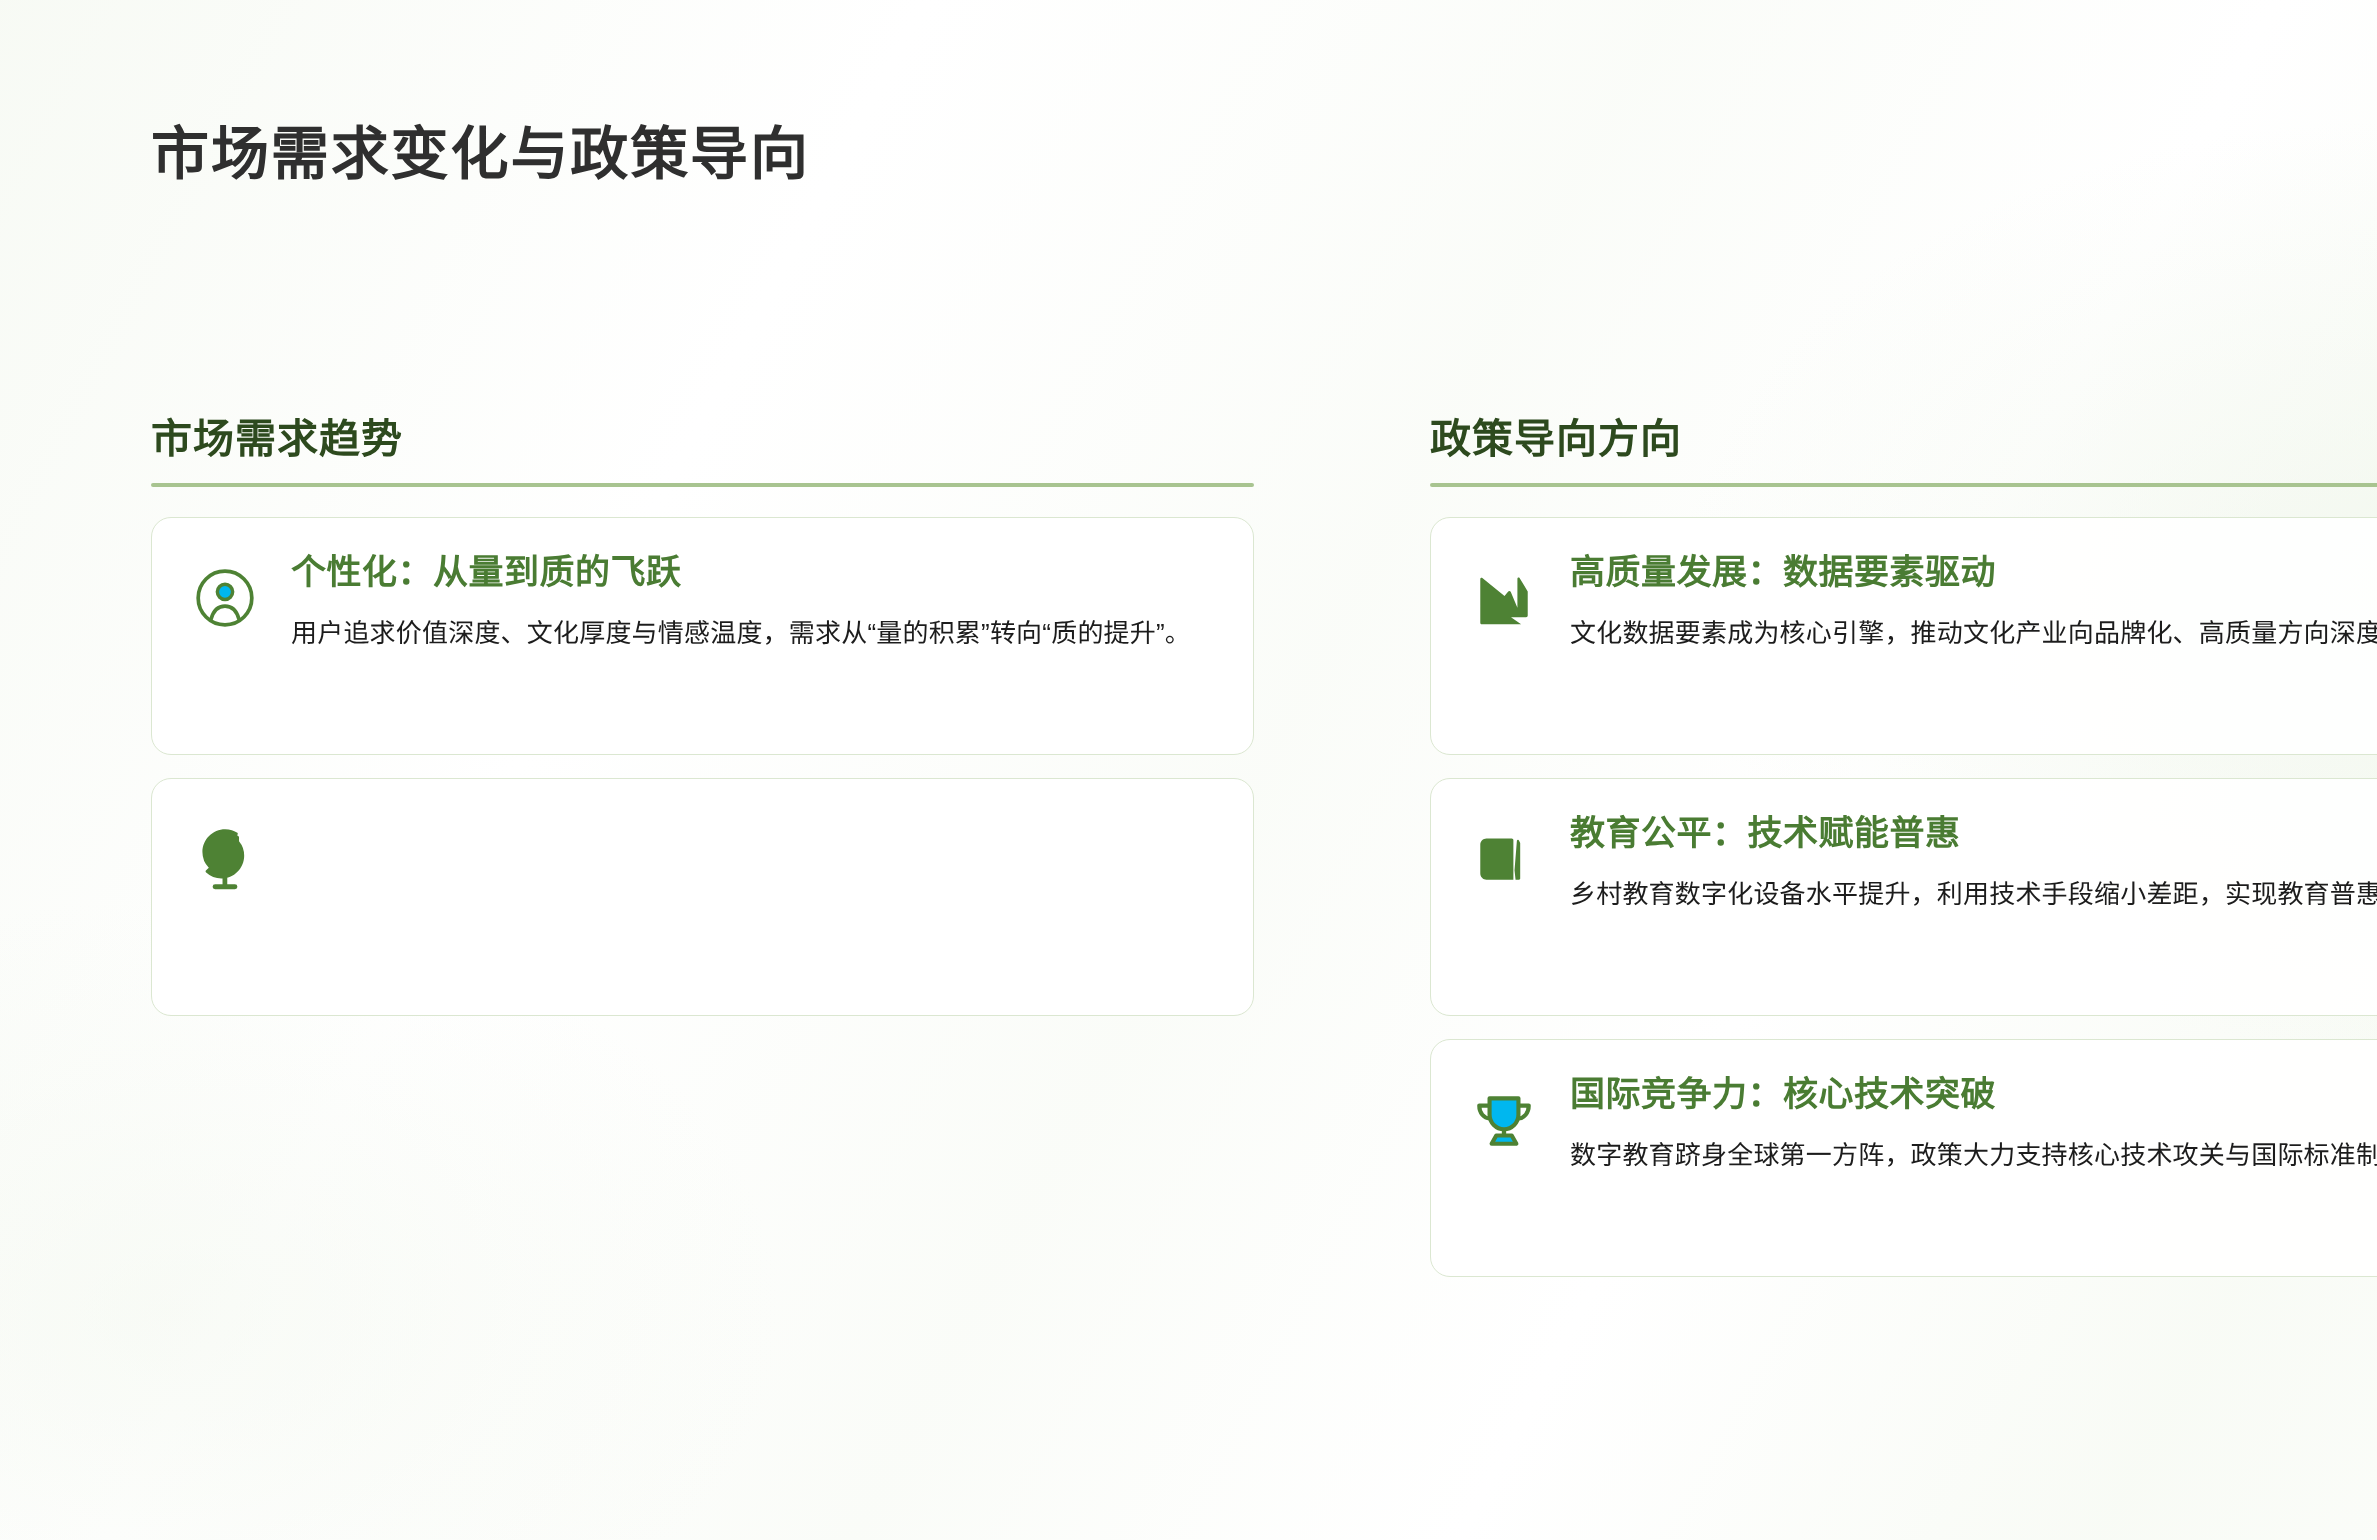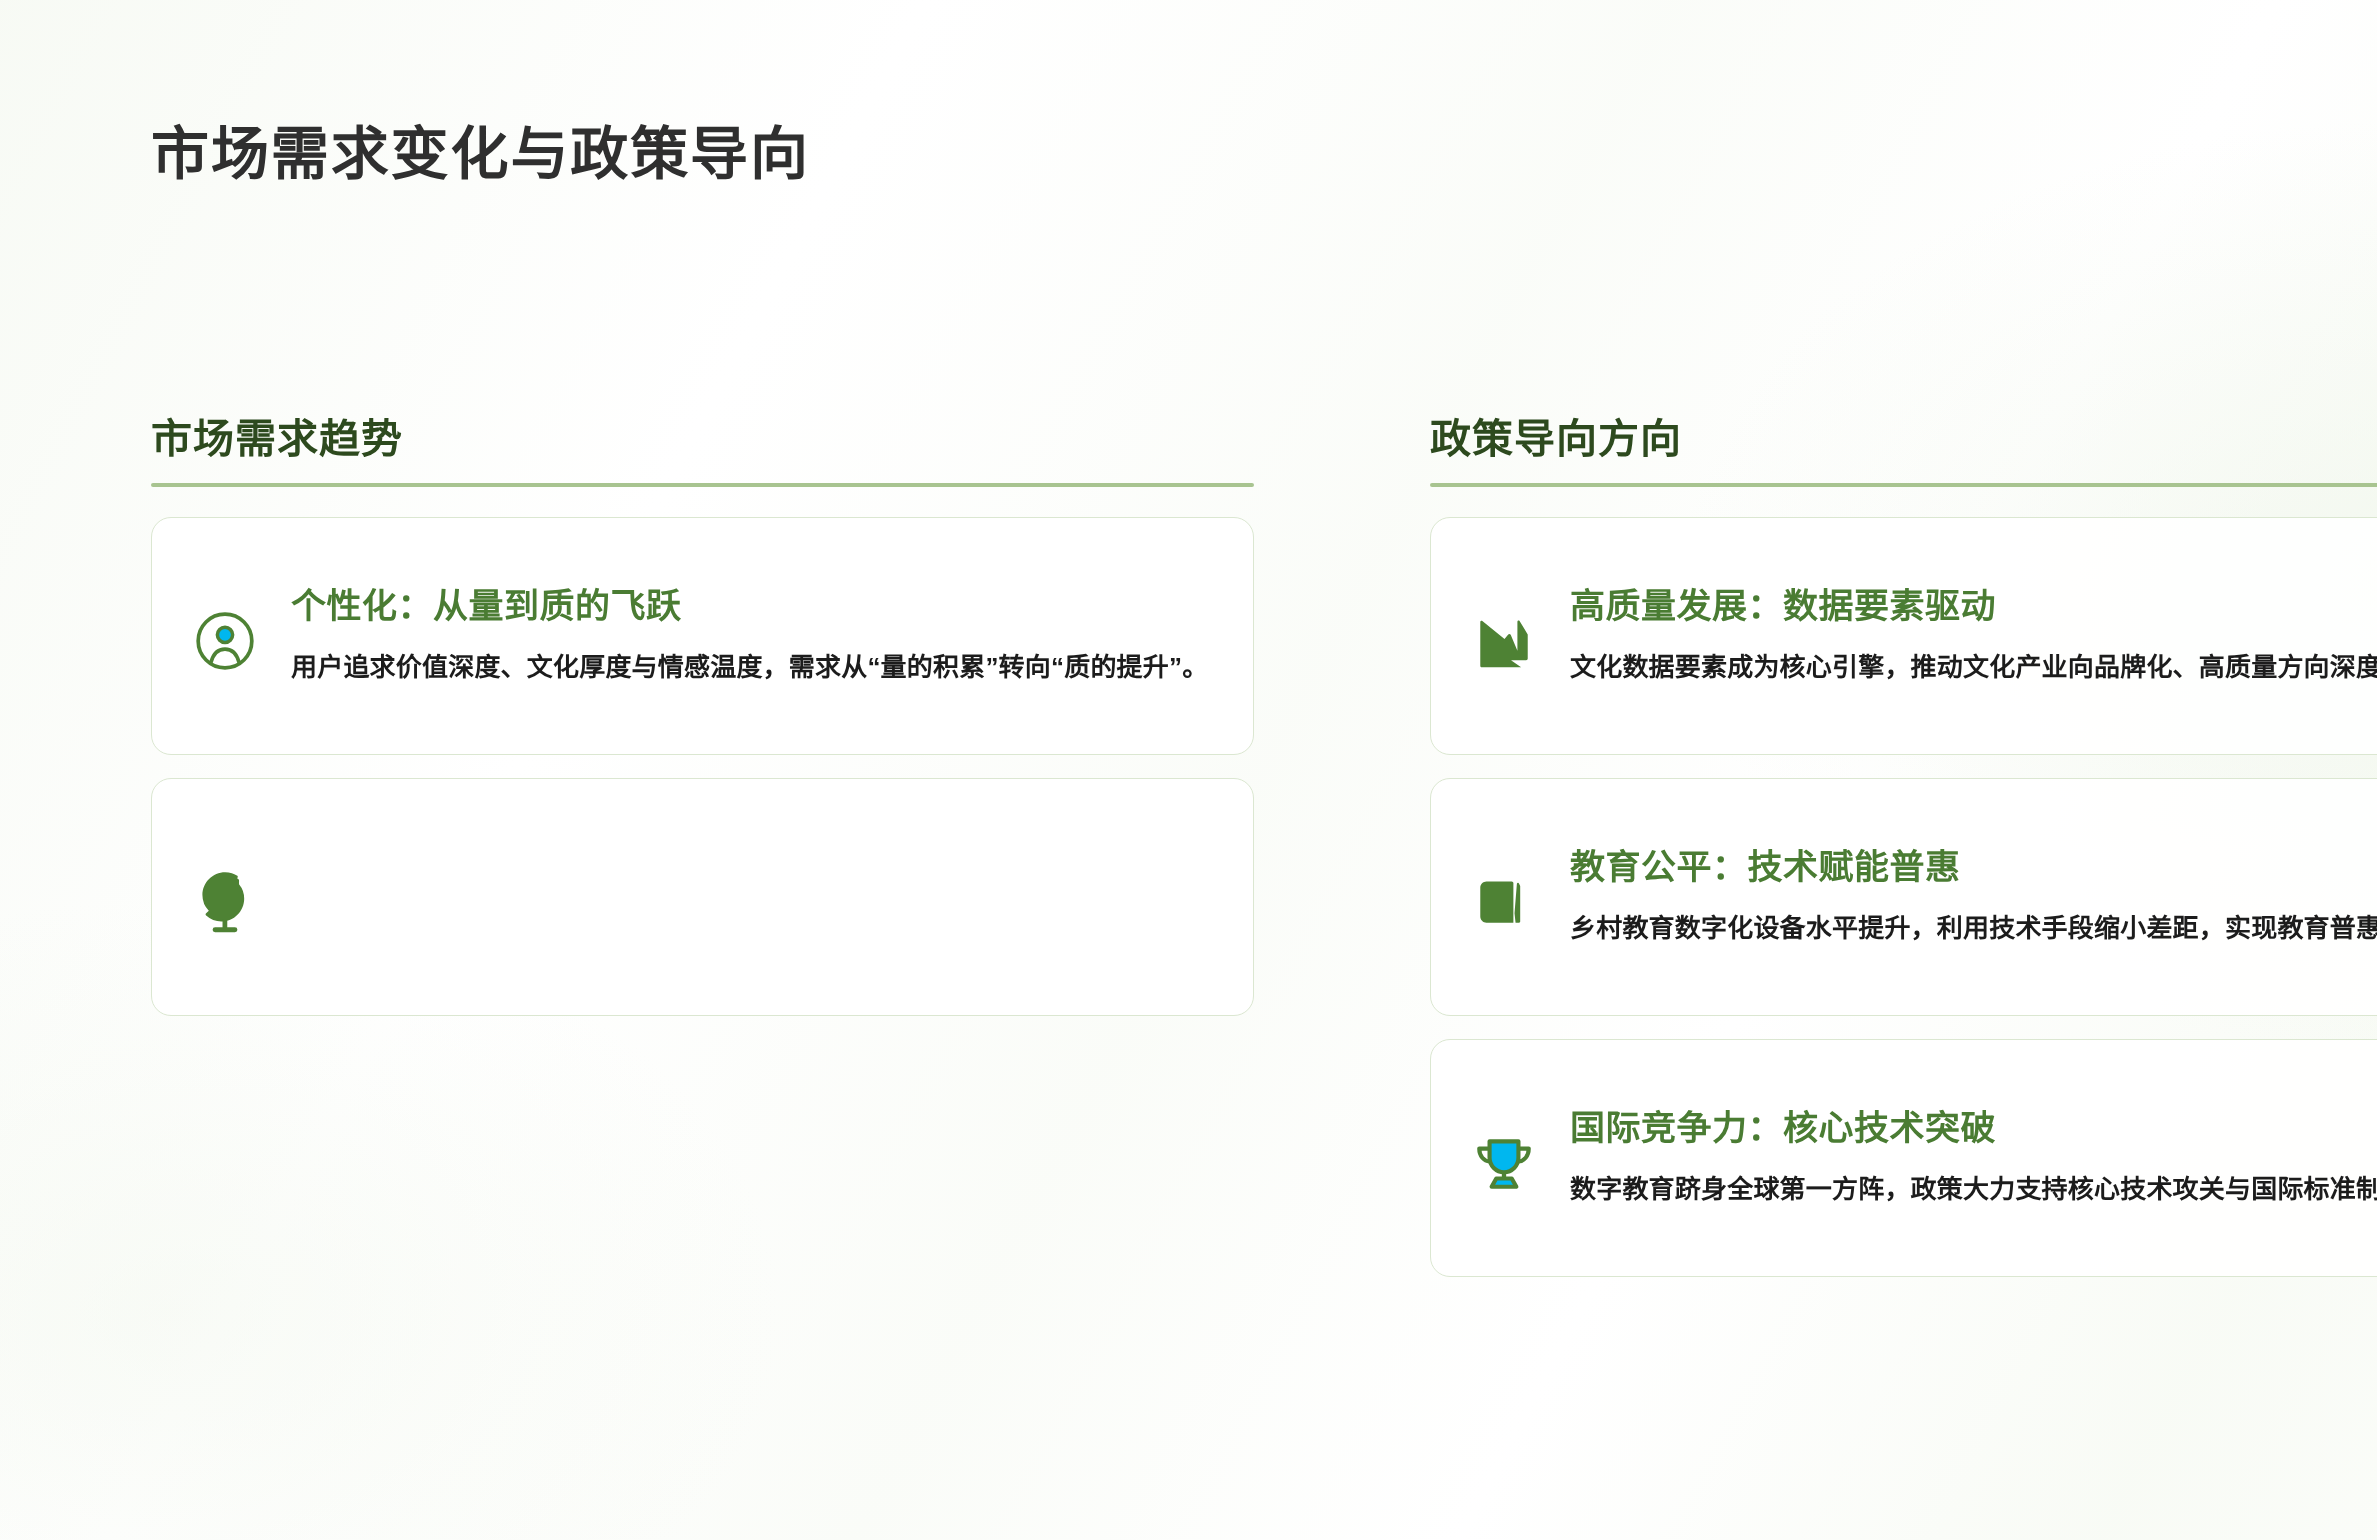--- a/index.html
+++ b/index.html
@@ -84,21 +84,21 @@
   }
 
   .card {
     position:relative;
     border:1.9px solid #dbe7d1;
     border-radius:20px;
     background:rgba(255,255,255,0.88);
     padding:30px 16px 31px 33px;
     display:flex;
     gap:26px;
-    align-items:center;
+    align-items:flex-start;
     min-height:238px;
   }
 
   .card-icon {
     flex:0 0 auto;
     width:80px; height:80px;
     margin-top:10.5px;
     display:flex;
     align-items:center;
     justify-content:center;
@@ -115,21 +115,20 @@
     line-height:1.2;
     white-space:nowrap;
   }
 
   .card-text {
     margin-top:19px;
     font-size:26px;
     line-height:1.66;
     color:#1c1c1c;
     letter-spacing:0.2px;
-    font-weight:bold;
   }
 </style>
 </head>
 <body>
 
 <div class="slide">
 
   <h1 class="page-title">市场需求变化与政策导向</h1>
 
   <div class="columns">

